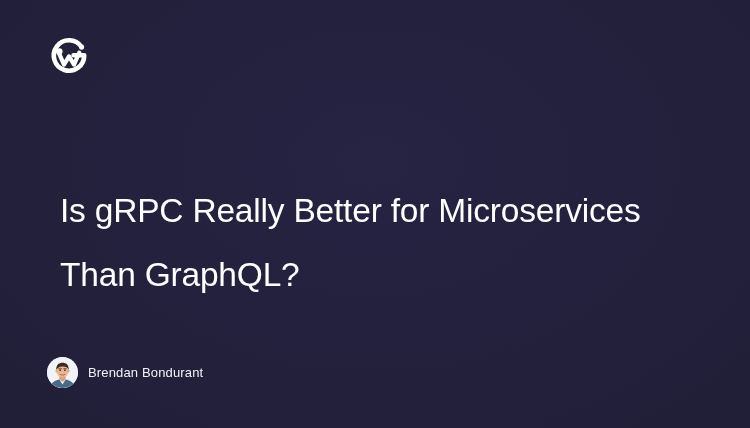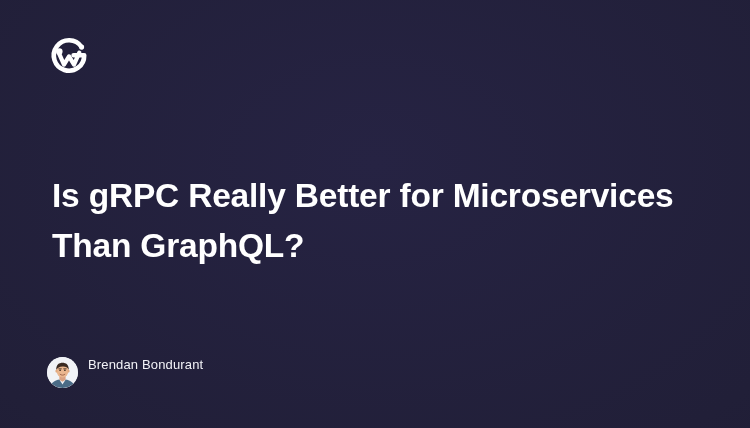--- a/index.html
+++ b/index.html
@@ -37,36 +37,36 @@
     width: 46px;
     height: 46px;
   }
 
   
   #headline {
     position: absolute;
     left: 44px;
     top: 163px;
     width: 672px;
-    margin: 8px;
+    margin: 16px;
     font-size: 33.5px;
-    line-height: 50px;
-    font-weight: 700;
+    line-height: 64px;
+    font-weight: 400;
     letter-spacing: -0.2px;
     color: #ffffff;
     white-space: pre-line;
   }
 
   
   #author-row {
     position: absolute;
     left: 47px;
     top: 357px;
     display: flex;
-    align-items: flex-start;
+    align-items: center;
     gap: 10px;
   }
   #author-avatar {
     position: relative;
     width: 31px;
     height: 31px;
     border-radius: 50%;
     overflow: hidden;
     background: #e9ecf2;
     flex: 0 0 auto;

